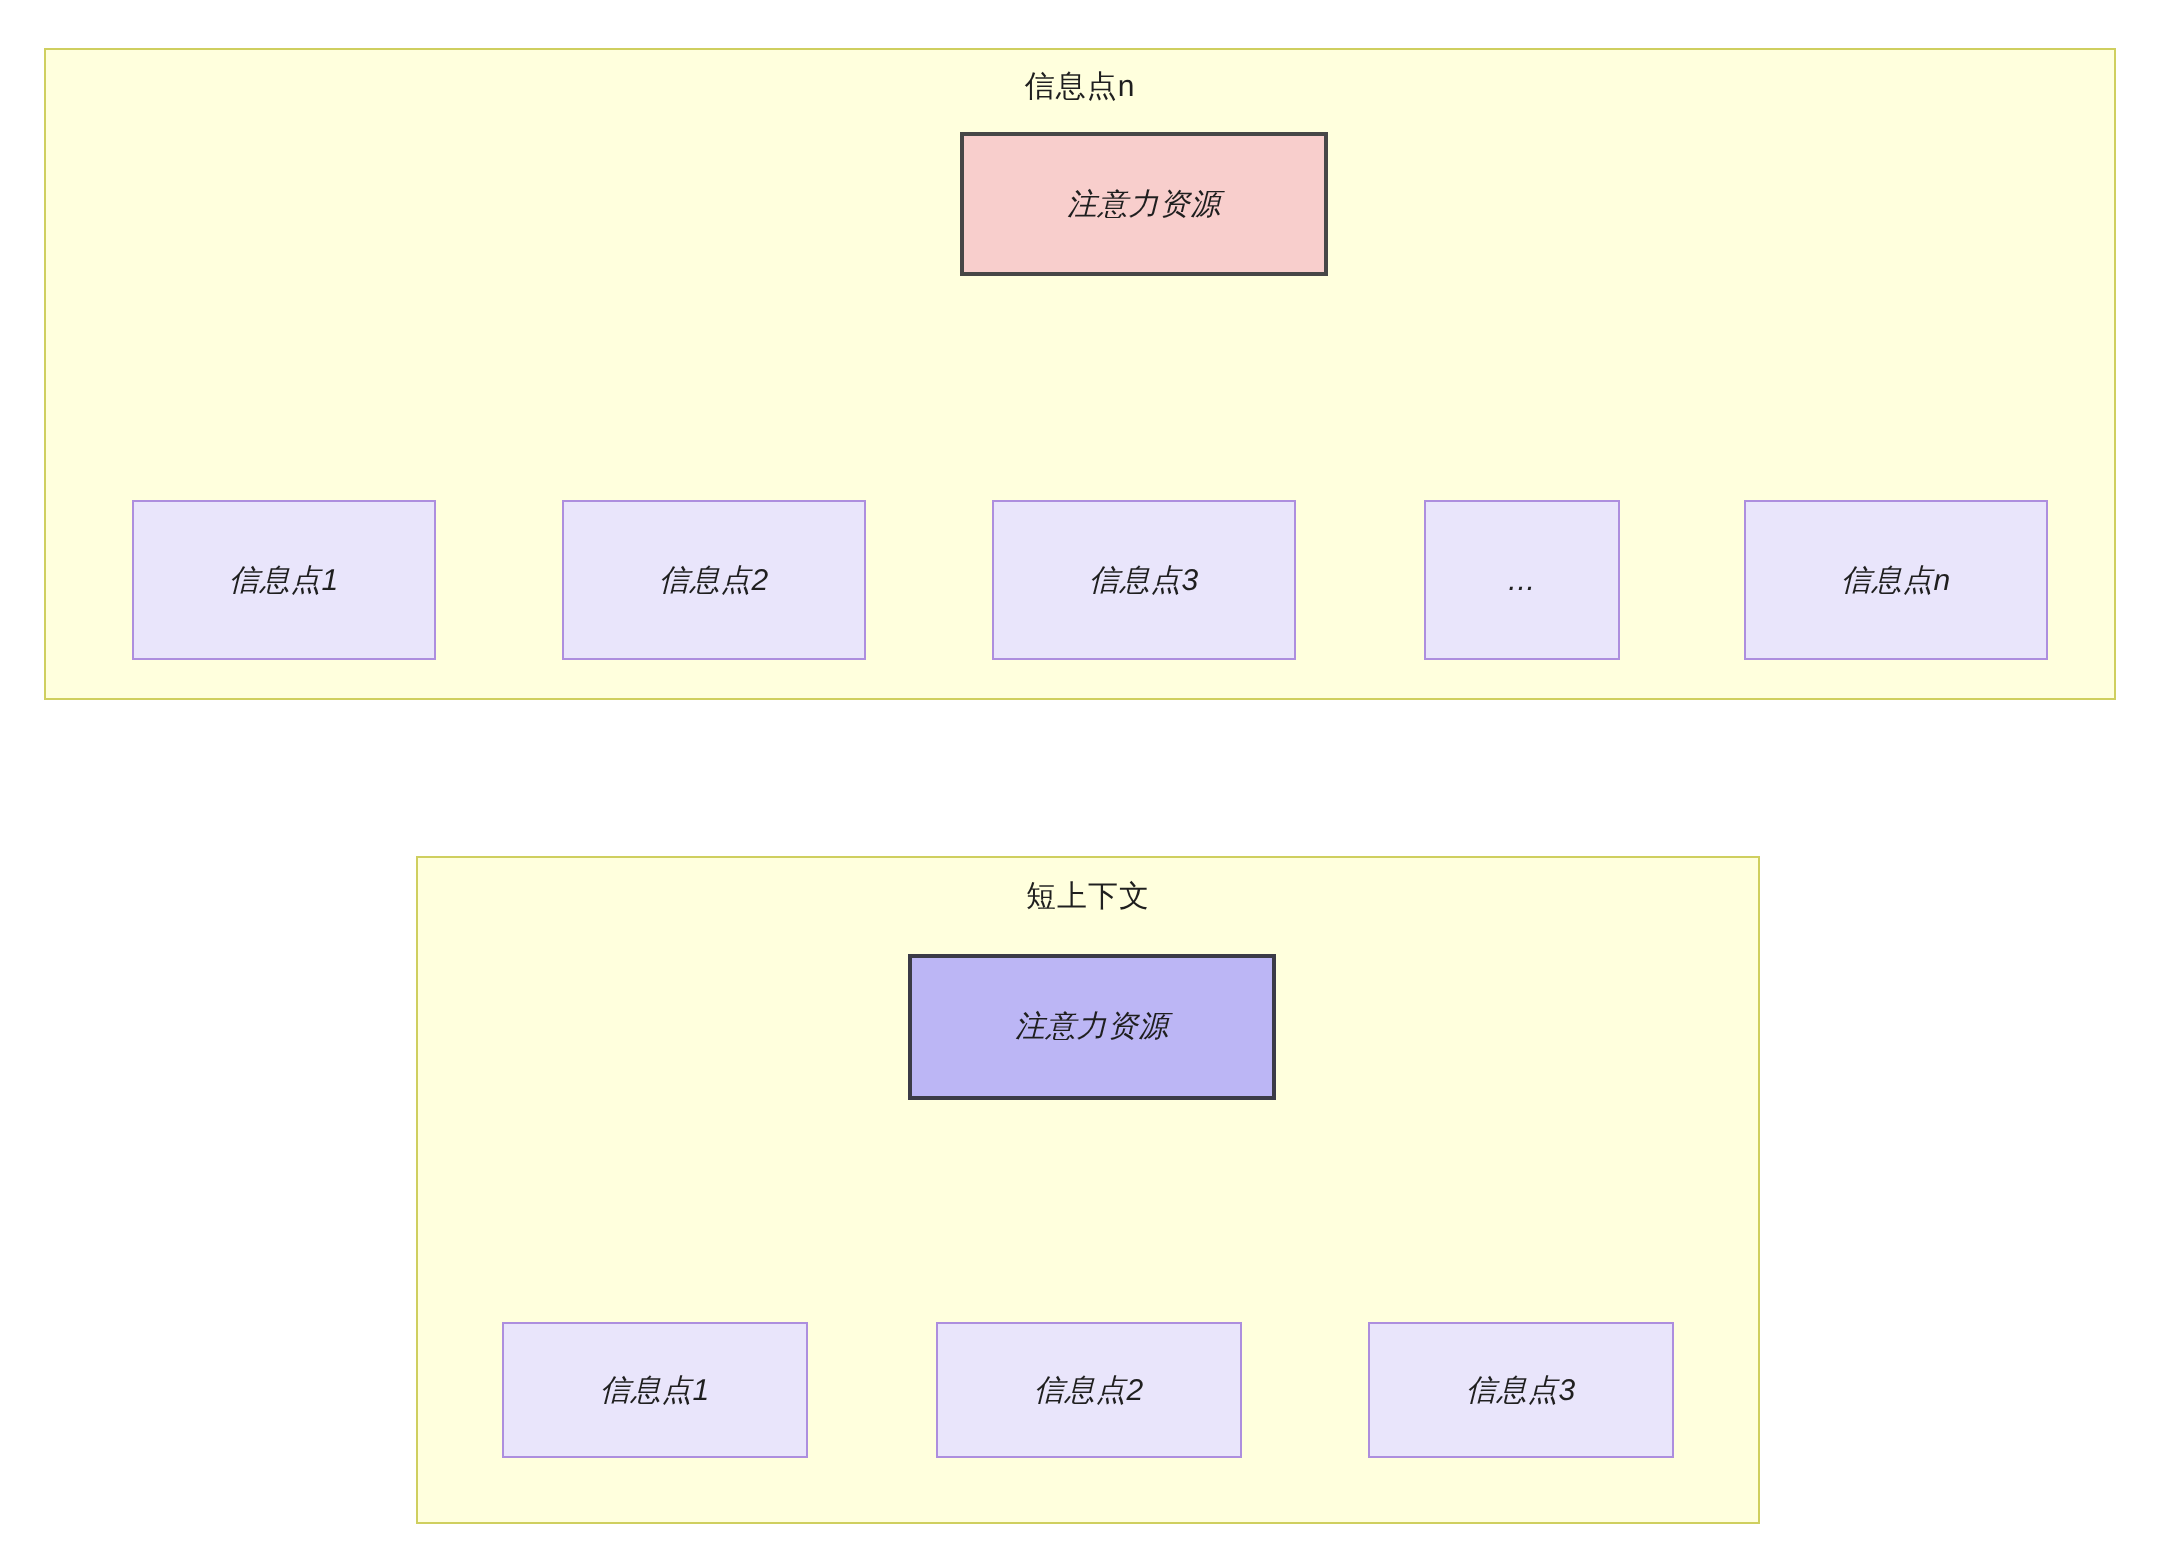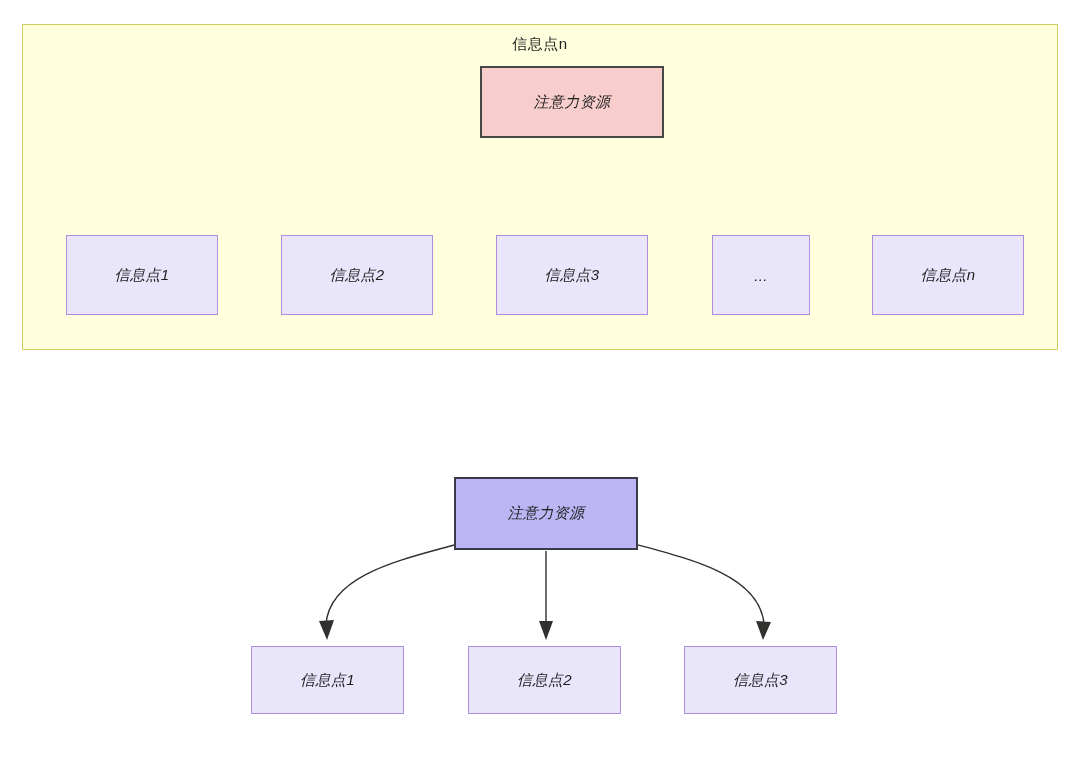--- a/index.html
+++ b/index.html
@@ -66,20 +66,21 @@
     background: #f8cecc;
     border: 2px solid #474747;
   }
   .node-attention-purple {
     background: #bcb6f5;
     border: 2px solid #3b3b47;
   }
   .node-info {
     background: #e9e5fb;
     border: 1.6px solid #ad8ede;
+    margin-top: 15px;
   }
 
   
   #n-long-attention { left: 480px; top: 66px;  width: 184px; height: 72px; }
   #n-long-i1 { left: 66px;  top: 235px; width: 152px; height: 80px; }
   #n-long-i2 { left: 281px; top: 235px; width: 152px; height: 80px; }
   #n-long-i3 { left: 496px; top: 235px; width: 152px; height: 80px; }
   #n-long-i4 { left: 712px; top: 235px; width: 98px;  height: 80px; }
   #n-long-i5 { left: 872px; top: 235px; width: 152px; height: 80px; }
 
@@ -162,20 +163,23 @@
   <div class="node node-info" id="n-long-i3">
     <span>信息点3</span>
   </div>
   <div class="node node-info" id="n-long-i4">
     <span>...</span>
   </div>
   <div class="node node-info" id="n-long-i5">
     <span>信息点n</span>
   </div>
 
+  <div class="panel" id="panel-short">
+    <div class="panel-title">短上下文</div>
+  </div>
 
   <div class="node node-attention-purple" id="n-short-attention">
     <span>注意力资源</span>
   </div>
 
   <div class="node node-info" id="n-short-i1">
     <span>信息点1</span>
   </div>
   <div class="node node-info" id="n-short-i2">
     <span>信息点2</span>

